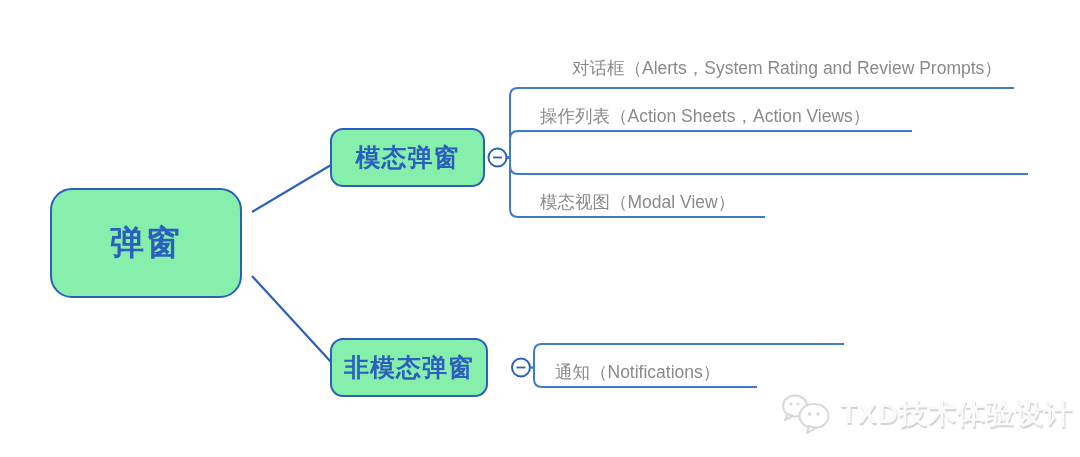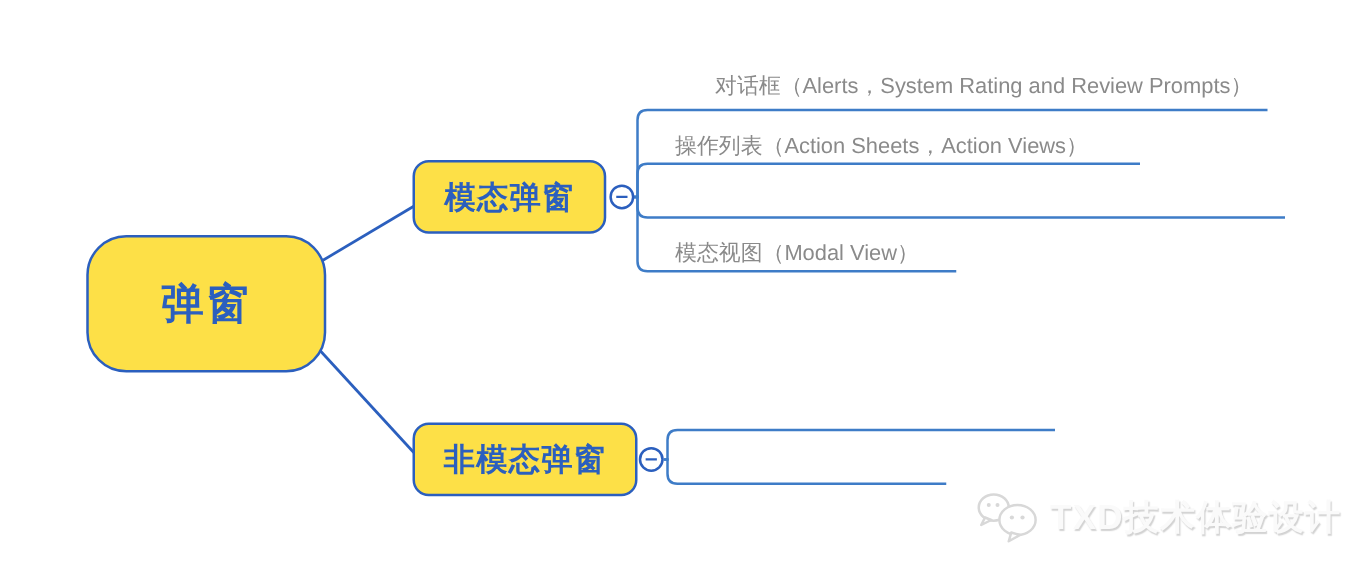--- a/index.html
+++ b/index.html
@@ -19,33 +19,33 @@
   }
   svg.layer{position:absolute;left:0;top:0;width:1080px;height:457px;}
   .edge{stroke:var(--accent);stroke-width:2.2;fill:none;}
   .branch-path{stroke:var(--underline);stroke-width:2;fill:none;}
   .collapse-circle{stroke:var(--accent);stroke-width:2;fill:#ffffff;}
   .collapse-minus{stroke:var(--accent);stroke-width:1.8;}
   .node{
     position:absolute;
     display:flex;align-items:center;justify-content:center;
     border:2.5px solid var(--accent);
-    background:#fde047;
+    background:#86efac;
     color:var(--accent);
     font-weight:bold;
     z-index:2;
     cursor:default;
   }
   .node-root{
-    left:69px;top:188px;width:192px;height:110px;
-    border-radius:32px;font-size:34px;letter-spacing:2px;
+    left:50px;top:188px;width:192px;height:110px;
+    border-radius:22px;font-size:34px;letter-spacing:2px;
   }
   .node-branch{border-radius:13px;font-size:25px;letter-spacing:1px;}
   .node-modal{left:330px;top:128px;width:155px;height:59px;}
-  .node-nonmodal{left:330px;top:338px;width:180px;height:59px;}
+  .node-nonmodal{left:330px;top:338px;width:158px;height:59px;}
   .leaf{
     position:absolute;
     color:var(--leaf-text);
     font-size:17.5px;line-height:24px;
     white-space:nowrap;
     z-index:2;
   }
   .leaf-m0{left:540px;top:56px;margin-left:32px;}
   .leaf-m1{left:540px;top:104px;}
   .leaf-m2{left:540px;top:147px;}
@@ -95,20 +95,21 @@
     </g>
   </svg>
 
   <div class="node node-root">弹窗</div>
   <div class="node node-branch node-modal">模态弹窗</div>
   <div class="node node-branch node-nonmodal">非模态弹窗</div>
 
   <div class="leaf leaf-m0">对话框（Alerts，System Rating and Review Prompts）</div>
   <div class="leaf leaf-m1">操作列表（Action Sheets，Action Views）</div>
   <div class="leaf leaf-m3">模态视图（Modal View）</div>
+  <div class="leaf leaf-n1">通知（Notifications）</div>
 
   <div class="watermark">
     <svg width="58" height="46" viewBox="0 0 58 46">
       <ellipse class="wm-stroke" cx="17" cy="15" rx="12" ry="10.5"></ellipse>
       <path class="wm-stroke" d="M10 23 L7 29 L15 25 Z" stroke-linejoin="round"></path>
       <circle class="wm-dot" cx="13" cy="13" r="1.6"></circle>
       <circle class="wm-dot" cx="20" cy="13" r="1.6"></circle>
       <ellipse class="wm-stroke" cx="36" cy="25" rx="14.5" ry="12"></ellipse>
       <path class="wm-stroke" d="M31 35 L29 42 L38 37 Z" stroke-linejoin="round"></path>
       <circle class="wm-dot" cx="31.5" cy="23" r="1.7"></circle>

